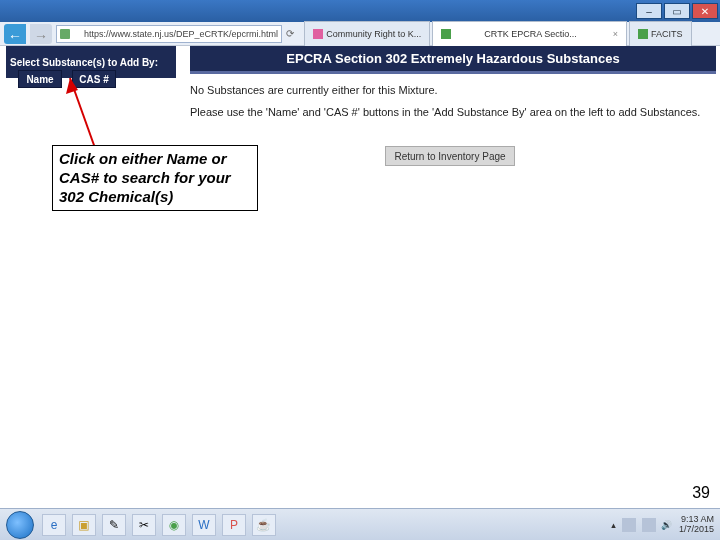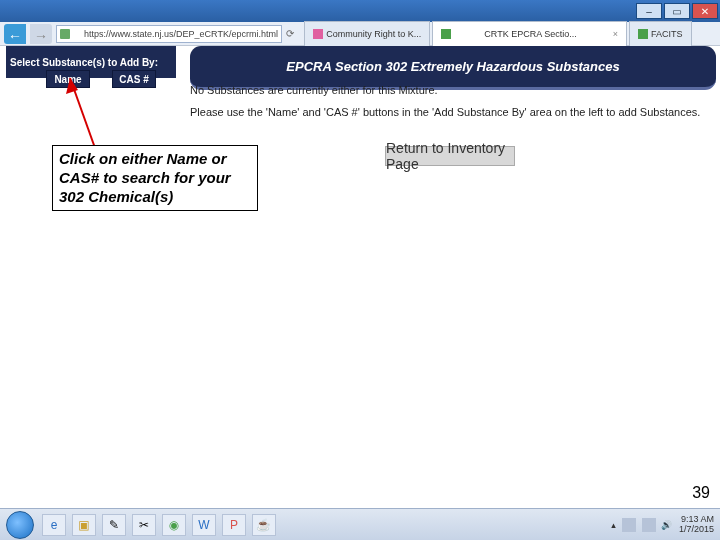--- a/index.html
+++ b/index.html
@@ -18,29 +18,29 @@
   .tabstrip { display:flex; gap:2px; margin-left:6px; }
   .btab { height:20px; padding:12px 8px; border:1px solid #b0bccd; background:#e1e9f4; font-size:9px; display:flex; align-items:center; gap:3px; color:#333; }
   .btab.active { background:#fff;gap:33px; }
   .btab .fav { width:10px; height:10px; background:#4aa04a; }
   .btab.pink .fav { background:#e060a0; }
   .btab .x { font-size:9px; color:#888; margin-left:3px; }
 
   
   .page { position:absolute; top:46px; left:0; right:0; height:430px; background:#fff; }
   .sidebar-header { position:absolute; left:6px; top:0; width:170px; height:32px; background:#1d2a54; color:#fff; font-size:10px; font-weight:bold; display:flex; align-items:center; padding:0 4px; }
-  .sidebar-btns { position:absolute; left:18px; top:24px; display:flex; gap:22px;margin-left:28px; }
+  .sidebar-btns { position:absolute; left:18px; top:24px; display:flex; gap:10px; }
   .sbtn { width:44px; height:18px; background:#1d2a54; color:#fff; font-size:10px; font-weight:bold; display:flex; align-items:center; justify-content:center; border:1px solid #0e183a; }
-  .banner { position:absolute; left:190px; top:0; right:4px; height:44px; background:#1d2a54; color:#fff; font-weight:bold; font-style:italic; font-size:13px; display:flex; align-items:center; justify-content:center; border-bottom:3px solid #5a6aa0;border-radius:11px; }
+  .banner { position:absolute; left:190px; top:0; right:4px; height:28px; background:#1d2a54; color:#fff; font-weight:bold; font-size:13px; display:flex; align-items:center; justify-content:center; border-bottom:3px solid #5a6aa0; }
   .content { position:absolute; left:190px; top:38px; right:10px; font-size:11px; color:#222; }
   .content .line1 { margin-bottom:10px; }
   .content .line1 b { font-weight:bold; }
   .content .line2 { margin-bottom:10px; }
   .content .line3 { margin-bottom:28px; }
-  .returnbtn { width:130px; height:20px; background:#d8d8d8; border:1px solid #aaa; font-size:14px; color:#333; display:flex; align-items:center; justify-content:center; margin:0 auto; }
+  .returnbtn { width:130px; height:20px; background:#d8d8d8; border:1px solid #aaa; font-size:10px; color:#333; display:flex; align-items:center; justify-content:center; margin:0 auto; }
 
   
   .callout { position:absolute; left:52px; top:145px; width:206px; height:66px; background:#fff; border:1.5px solid #000; padding:4px 6px; font-size:15px; font-style:italic; line-height:1.25;font-weight:bold; }
 
   
   .pagenum { position:absolute; right:10px; bottom:38px; font-size:16px; color:#000; }
 
   
   .taskbar { position:absolute; left:0; right:0; bottom:0; height:32px; background:linear-gradient(#dfe7f2,#c6d3e6); border-top:1px solid #9fb0ca; display:flex; align-items:center; padding:0 6px; }
   .start { width:28px; height:28px; border-radius:50%; background:radial-gradient(circle at 40% 40%, #7ec0ff, #1a6fc4); border:1px solid #215a93; }

